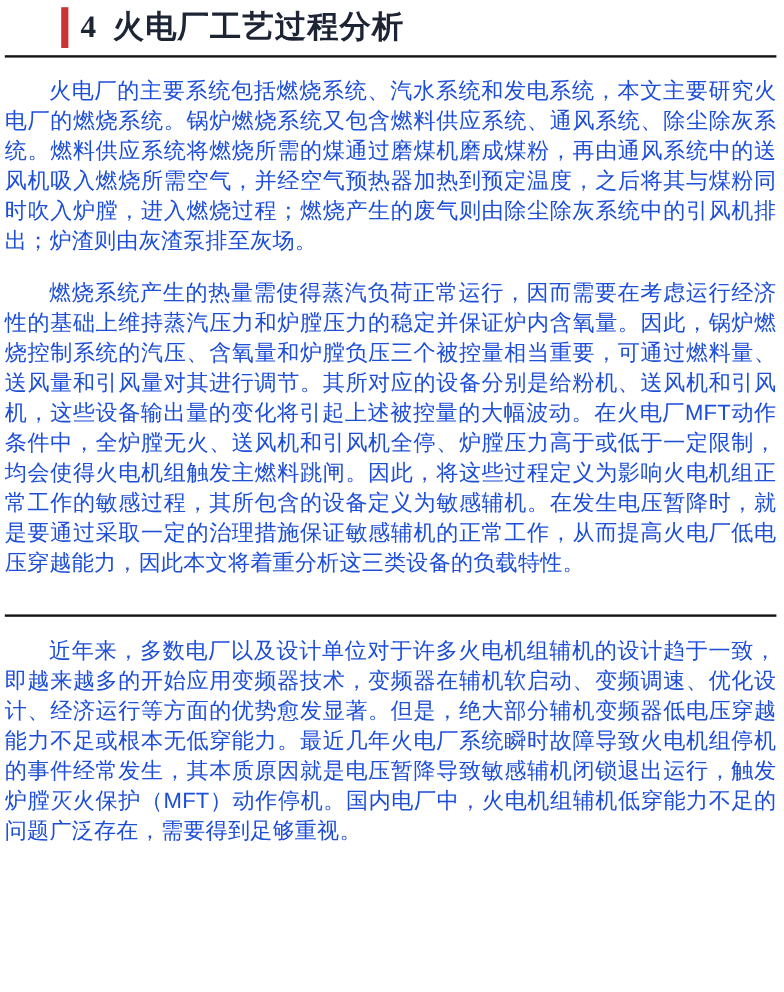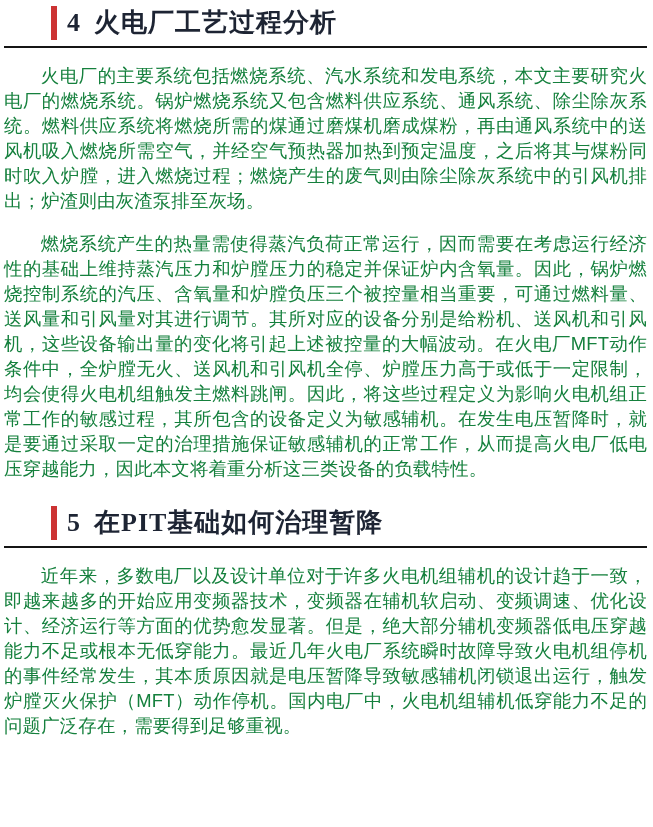--- a/index.html
+++ b/index.html
@@ -40,21 +40,21 @@
   .sec-num { margin-right: 13px; }
   .heading-rule {
     border-bottom: 2px solid #151515;
     margin-top: 6px;
     margin-left: 0;
     width: 100%;
   }
   .body-para {
     font-size: 18.4px;
     line-height: 25px;
-    color: #15803d;
+    color: #1d4ed8;
     text-align: justify;
     text-justify: inter-ideograph;
     text-indent: 2em;
     letter-spacing: 0.2px;
   }
   .section .body-para:first-of-type { margin-top: 15px; }
   .body-para + .body-para { margin-top: 18px; }
   .section + .section { margin-top: 25px; }
 </style>
 </head>
@@ -69,20 +69,19 @@
     </div>
     <div class="heading-rule"></div>
 
     <p class="body-para">火电厂的主要系统包括燃烧系统、汽水系统和发电系统，本文主要研究火电厂的燃烧系统。锅炉燃烧系统又包含燃料供应系统、通风系统、除尘除灰系统。燃料供应系统将燃烧所需的煤通过磨煤机磨成煤粉，再由通风系统中的送风机吸入燃烧所需空气，并经空气预热器加热到预定温度，之后将其与煤粉同时吹入炉膛，进入燃烧过程；燃烧产生的废气则由除尘除灰系统中的引风机排出；炉渣则由灰渣泵排至灰场。</p>
     <p class="body-para">燃烧系统产生的热量需使得蒸汽负荷正常运行，因而需要在考虑运行经济性的基础上维持蒸汽压力和炉膛压力的稳定并保证炉内含氧量。因此，锅炉燃烧控制系统的汽压、含氧量和炉膛负压三个被控量相当重要，可通过燃料量、送风量和引风量对其进行调节。其所对应的设备分别是给粉机、送风机和引风机，这些设备输出量的变化将引起上述被控量的大幅波动。在火电厂MFT动作条件中，全炉膛无火、送风机和引风机全停、炉膛压力高于或低于一定限制，均会使得火电机组触发主燃料跳闸。因此，将这些过程定义为影响火电机组正常工作的敏感过程，其所包含的设备定义为敏感辅机。在发生电压暂降时，就是要通过采取一定的治理措施保证敏感辅机的正常工作，从而提高火电厂低电压穿越能力，因此本文将着重分析这三类设备的负载特性。</p>
   </section>
 
   <section class="section">
     <div class="heading-row">
       <span class="accent-bar"></span>
-      <h2 class="heading-text"><span class="sec-num">5</span><span class="sec-title">在PIT基础如何治理暂降</span></h2>
     </div>
     <div class="heading-rule"></div>
 
     <p class="body-para">近年来，多数电厂以及设计单位对于许多火电机组辅机的设计趋于一致，即越来越多的开始应用变频器技术，变频器在辅机软启动、变频调速、优化设计、经济运行等方面的优势愈发显著。但是，绝大部分辅机变频器低电压穿越能力不足或根本无低穿能力。最近几年火电厂系统瞬时故障导致火电机组停机的事件经常发生，其本质原因就是电压暂降导致敏感辅机闭锁退出运行，触发炉膛灭火保护（MFT）动作停机。国内电厂中，火电机组辅机低穿能力不足的问题广泛存在，需要得到足够重视。</p>
   </section>
 
 </div>
 
 </body></html>

